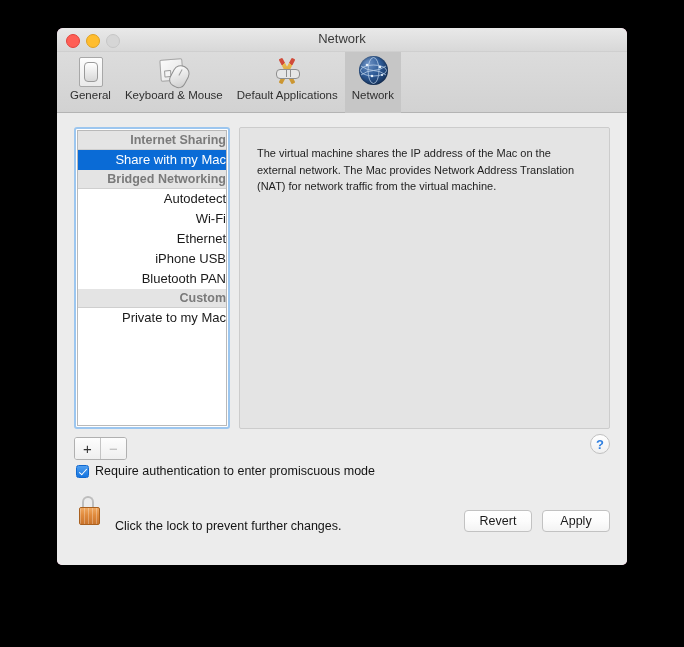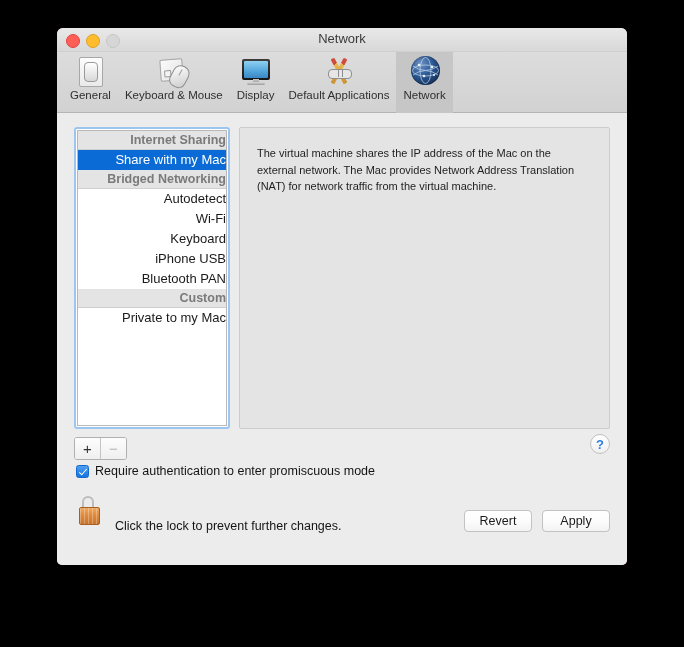--- a/index.html
+++ b/index.html
@@ -426,30 +426,20 @@
     <div class="tbitem">
       <div class="tbicon ico-km">
         <div class="kb">
             <div class="key"></div>
           </div>
         <div class="mouse"></div>
       </div>
       <div class="tblabel">Keyboard &amp; Mouse</div>
     </div>
 
-    <div class="tbitem">
-      <div class="tbicon ico-display">
-        <div class="bezel">
-            <div class="screen"></div>
-          </div>
-        <div class="neck"></div>
-          <div class="foot"></div>
-      </div>
-      <div class="tblabel">Display</div>
-    </div>
 
     <div class="tbitem">
       <div class="tbicon ico-apps">
         <div class="tool a"></div>
         <div class="tool b"></div>
         <div class="link"></div>
       </div>
       <div class="tblabel">Default Applications</div>
     </div>
 
@@ -481,21 +471,21 @@
 
     <div id="list-wrap">
       <div id="list">
 
         <div class="grp">Internet Sharing</div>
         <div class="row sel">Share with my Mac</div>
 
         <div class="grp">Bridged Networking</div>
         <div class="row">Autodetect</div>
         <div class="row">Wi-Fi</div>
-        <div class="row">Keyboard</div>
+        <div class="row">Ethernet</div>
         <div class="row">iPhone USB</div>
         <div class="row">Bluetooth PAN</div>
 
         <div class="grp">Custom</div>
         <div class="row">Private to my Mac</div>
 
       </div>
     </div>
 
     <div id="addremove">

